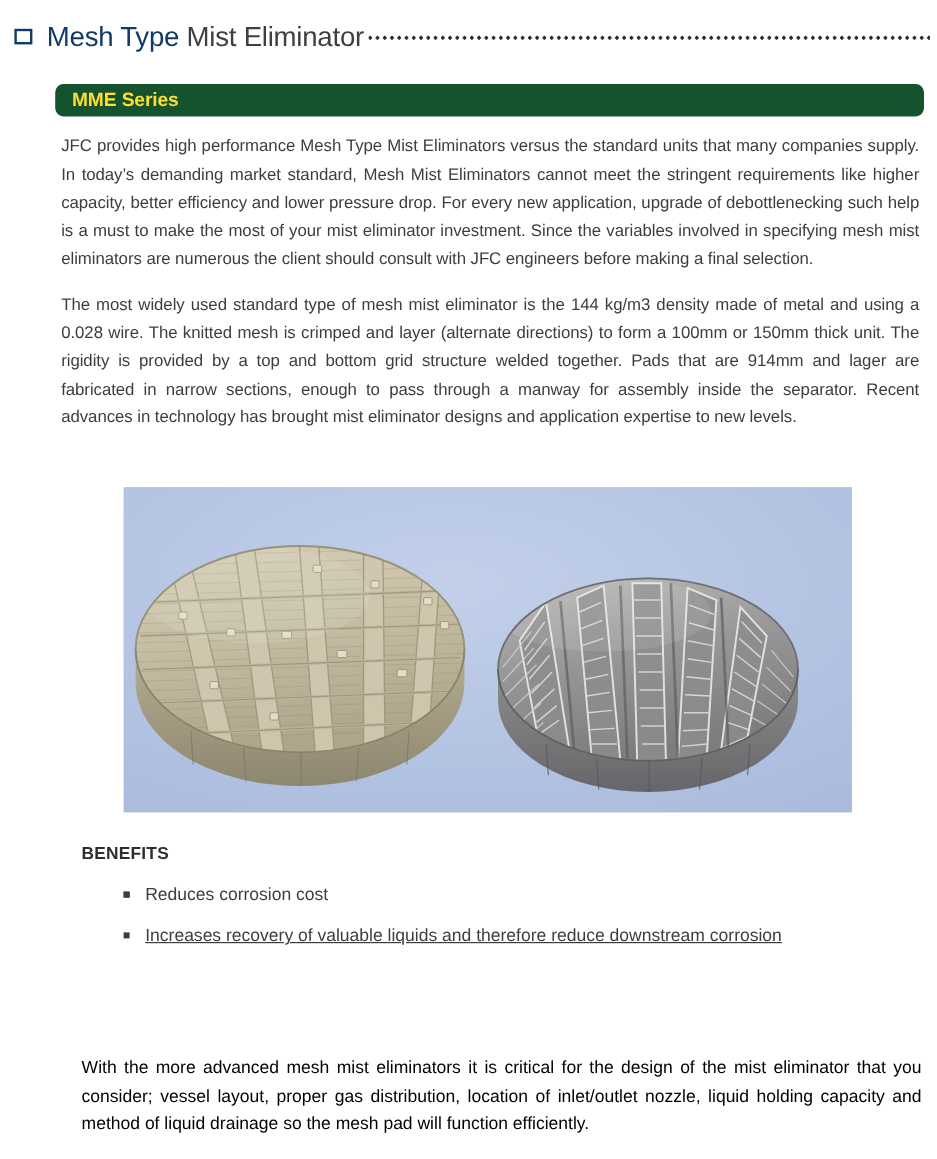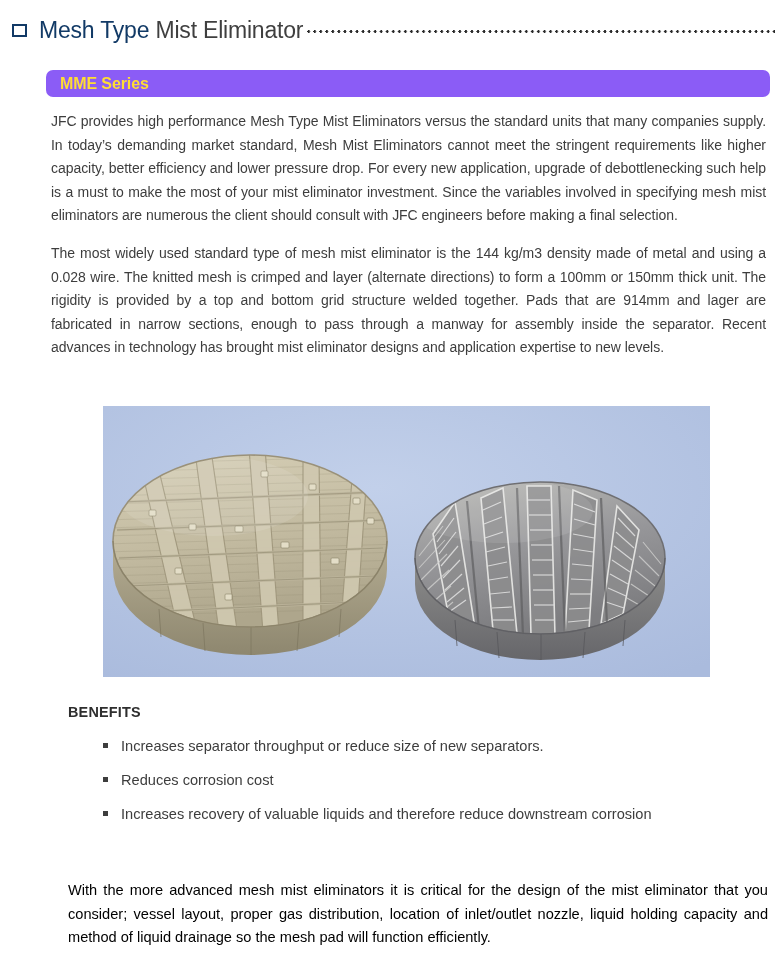--- a/index.html
+++ b/index.html
@@ -55,21 +55,21 @@
     background-position: 0 1px;
   }
 
   
   .series-banner {
     position: absolute;
     left: 46px;
     top: 70px;
     width: 724px;
     height: 27px;
-    background: #8b5cf6;
+    background: #14532d;
     border-radius: 7px;
     display: flex;
     align-items: center;
   }
   .series-banner-label {
     color: #ffdd33;
     font-size: 16px;
     font-weight: bold;
     margin-left: 14px;
     letter-spacing: -0.1px;
@@ -124,21 +124,21 @@
     padding: 0 0 0 35px;
   }
   ul.benefits-list li {
     position: relative;
     font-size: 14.6px;
     line-height: 20px;
     color: #3d3d3d;
     margin-bottom: 14px;
     padding-left: 18px;
   }
-  ul.benefits-list li:last-child { margin-bottom: 0; }
+  ul.benefits-list li:last-child { margin-bottom: 0; text-decoration: underline; }
   .bullet-square {
     position: absolute;
     left: 0;
     top: 7px;
     width: 5px;
     height: 5px;
     background: #3d3d3d;
   }
 
   .closing-para {
@@ -404,21 +404,20 @@
       <path d="M312,152 A125,76 0 0,0 562,152" fill="none" stroke="#606064" stroke-width="1.2"></path>
     </g>
   </svg>
 </div>
 
 <div class="benefits-block">
   <div class="benefits-heading">BENEFITS</div>
   <ul class="benefits-list">
     <li>
       <span class="bullet-square"></span>
-      <span>Increases separator throughput or reduce size of new separators.</span>
     </li>
     <li>
       <span class="bullet-square"></span>
       <span>Reduces corrosion cost</span>
     </li>
     <li>
       <span class="bullet-square"></span>
       <span>Increases recovery of valuable liquids and therefore reduce downstream corrosion</span>
     </li>
   </ul>

